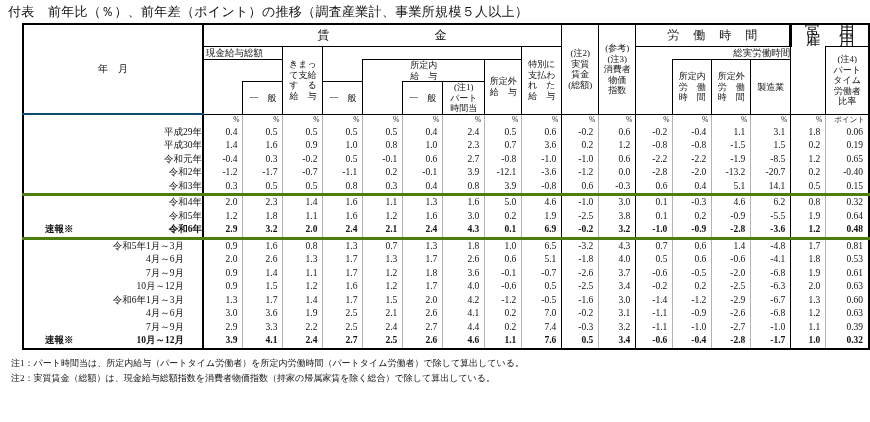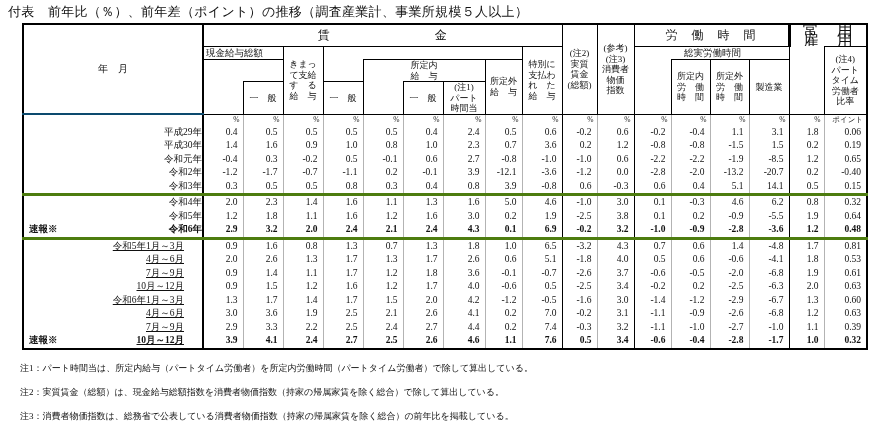--- a/index.html
+++ b/index.html
@@ -10,39 +10,39 @@
   th,td{margin:0;padding:0;font-weight:normal;overflow:hidden;}
   
   th{font-size:9px;line-height:10.5px;vertical-align:middle;text-align:center;}
   .pre{white-space:pre-line;}
   .ym{border-right:2px solid #000;border-bottom:2px solid #0c4a6e;font-size:10px;}
   .band{border-bottom:1px solid #000;font-size:12px;letter-spacing:1px;}
   .band-open{border-left:3px solid #000000;font-size:16px;letter-spacing:1px;}
   .bx{border:1px solid #000;}
   .bx-nb{border:1px solid #000;border-bottom:none;}
   .lab{border-bottom:1px solid #000;text-align:left;padding-left:2px;font-size:9.5px;}
-  .lab2{text-align:center;padding-left:2px;font-size:9.5px;}
+  .lab2{text-align:right;padding-left:2px;font-size:9.5px;}
   .he{border:none;}
   .heL{border:none;border-left:1px solid #000;}
   
   .u{border-top:1px solid #000;border-left:1px solid #b3b3b3;font-size:7.5px;color:#222;text-align:right;padding-right:3px;height:11px;line-height:10px;}
   .uym{border-top:1px solid #000;border-right:2px solid #000;}
   .ublk{border-left-color:#000;}
   
   td.v{font-size:9.5px;text-align:right;padding-right:5px;height:13.5px;line-height:13px;border-left:1px solid #b3b3b3;}
   td.v.blk{border-left-color:#000;}
   td.pm{border-right:2px solid #000;position:relative;font-size:9.5px;height:13.5px;line-height:13px;}
   td.pm.year{text-align:right;}
-  td.pm.quarter{text-align:right;padding-right:18px;text-decoration:underline;}
+  td.pm.quarter{text-align:right;padding-right:18px;}
   .marker{position:absolute;left:5px;top:0;}
   tr.sep td{border-top:3px solid #4d7c0f;}
-  tr.bold td,tr.bold td .marker{font-weight:bold;}
+  tr.bold td,tr.bold td .marker{font-weight:bold;padding-left:16px;}
   
   #notes{margin:7px 0 0 0;width:856px;}
-  #notes p{margin:12px;font-size:9px;line-height:12.3px;padding-left:3em;text-indent:-3em;}
+  #notes p{margin:3px;font-size:9px;line-height:12.3px;padding-left:3em;text-indent:-3em;}
 </style>
 </head>
 <body>
 
 <div id="page">
   <div id="title">付表　前年比（％）、前年差（ポイント）の推移（調査産業計、事業所規模５人以上）</div>
 
   <table>
     <colgroup>
       <col style="width:180px">
@@ -468,15 +468,14 @@
           <td class="v">-1.7</td>
           <td class="v blk">1.0</td>
           <td class="v">0.32</td>
         </tr>
       </tbody>
   </table>
 
   <div id="notes">
       <p>注1：パート時間当は、所定内給与（パートタイム労働者）を所定内労働時間（パートタイム労働者）で除して算出している。</p>
       <p>注2：実質賃金（総額）は、現金給与総額指数を消費者物価指数（持家の帰属家賃を除く総合）で除して算出している。</p>
-      <p>注3：消費者物価指数は、総務省で公表している消費者物価指数（持家の帰属家賃を除く総合）の前年比を掲載している。</p>
     </div>
 </div>
 
 </body></html>

